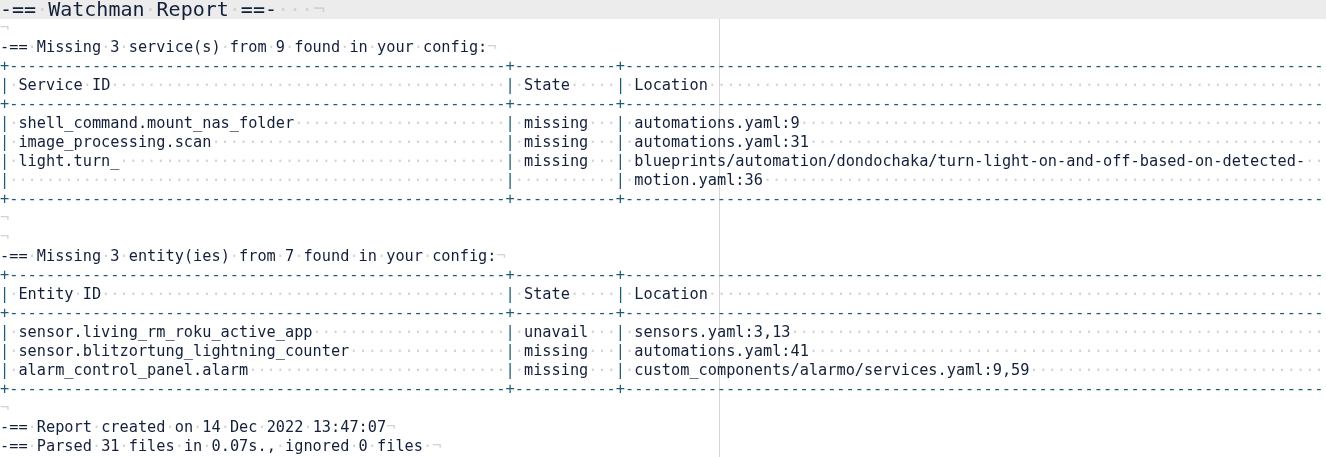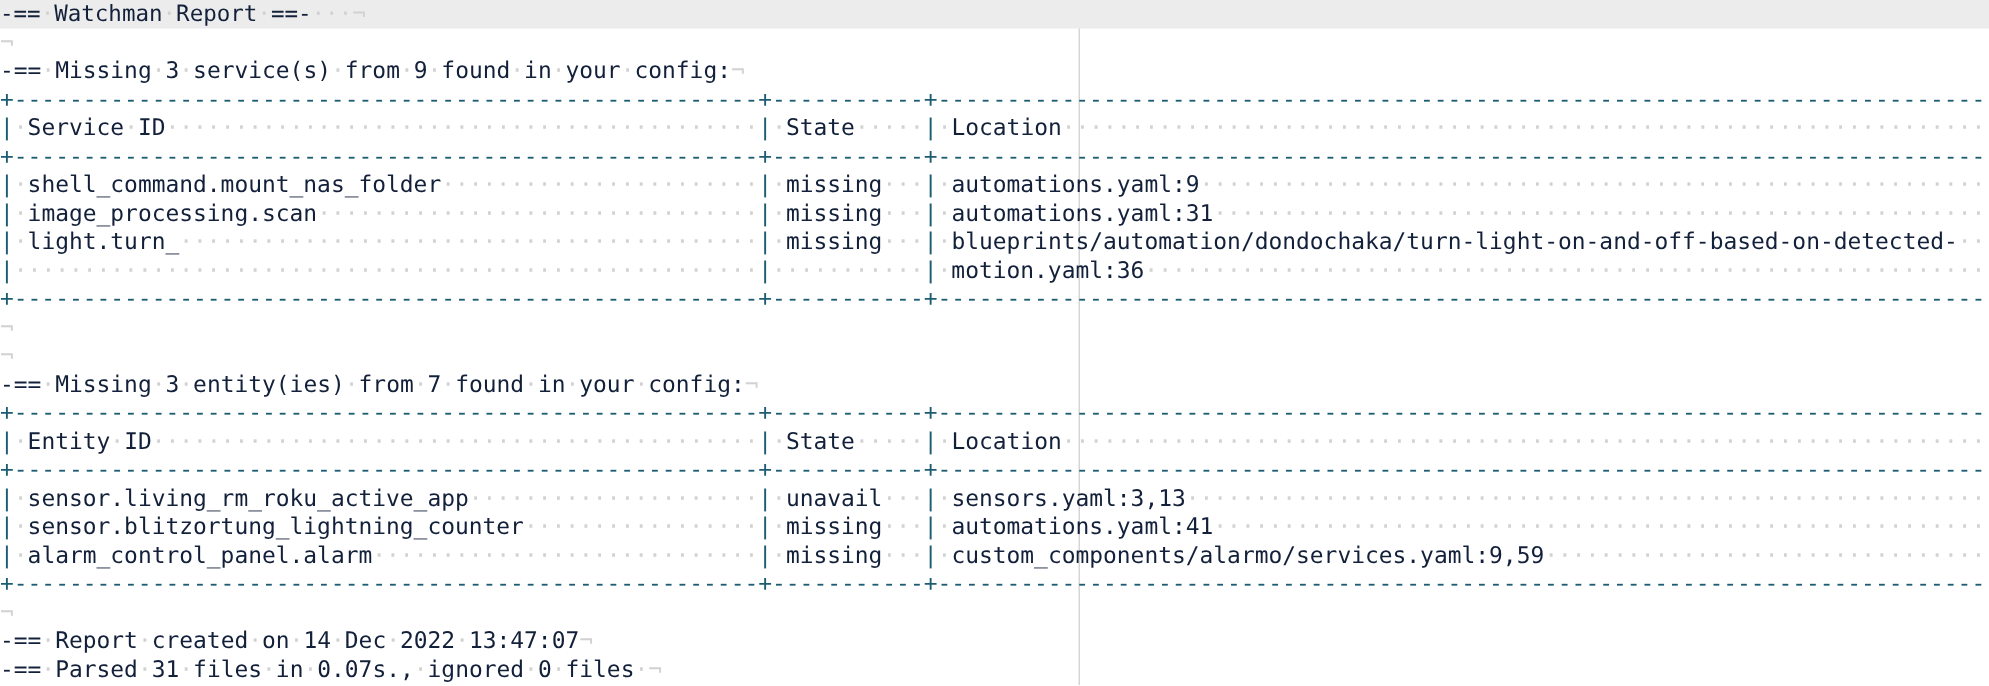--- a/index.html
+++ b/index.html
@@ -66,21 +66,21 @@
     color: #13203a;
   }
 </style>
 </head>
 <body>
 
 <div id="editor" style="width: 1326px; height: 457px;">
   <div class="ruler" style="left: 719px;"></div>
   <div class="caret" style="left: 0px; top: 1px; height: 17px; background: rgb(154, 154, 154);"></div>
   <div class="lines">
-      <div class="line current" style="font-size: 15px;"><span class="txt">-==</span><span class="ws">·</span><span class="txt">Watchman</span><span class="ws">·</span><span class="txt">Report</span><span class="ws">·</span><span class="txt">==-</span><span class="ws">···</span><span class="eol">¬</span></div>
+      <div class="line current" style="font-size: 20px;"><span class="txt">-==</span><span class="ws">·</span><span class="txt">Watchman</span><span class="ws">·</span><span class="txt">Report</span><span class="ws">·</span><span class="txt">==-</span><span class="ws">···</span><span class="eol">¬</span></div>
       <div class="line" style="font-size: 15.288px;"><span class="eol">¬</span></div>
       <div class="line" style="font-size: 15.288px;"><span class="txt">-==</span><span class="ws">·</span><span class="txt">Missing</span><span class="ws">·</span><span class="txt">3</span><span class="ws">·</span><span class="txt">service(s)</span><span class="ws">·</span><span class="txt">from</span><span class="ws">·</span><span class="txt">9</span><span class="ws">·</span><span class="txt">found</span><span class="ws">·</span><span class="txt">in</span><span class="ws">·</span><span class="txt">your</span><span class="ws">·</span><span class="txt">config:</span><span class="eol">¬</span></div>
       <div class="line" style="font-size: 15.288px;"><span class="rule">+------------------------------------------------------+-----------+-----------------------------------------------------------------------------------+</span></div>
       <div class="line" style="font-size: 15.288px;"><span class="rule">|</span><span class="ws">·</span><span class="txt">Service</span><span class="ws">·</span><span class="txt">ID</span><span class="ws">···········································</span><span class="rule">|</span><span class="ws">·</span><span class="txt">State</span><span class="ws">·····</span><span class="rule">|</span><span class="ws">·</span><span class="txt">Location</span><span class="ws">··········································································</span></div>
       <div class="line" style="font-size: 15.288px;"><span class="rule">+------------------------------------------------------+-----------+-----------------------------------------------------------------------------------+</span></div>
       <div class="line" style="font-size: 15.288px;"><span class="rule">|</span><span class="ws">·</span><span class="txt">shell_command.mount_nas_folder</span><span class="ws">·······················</span><span class="rule">|</span><span class="ws">·</span><span class="txt">missing</span><span class="ws">···</span><span class="rule">|</span><span class="ws">·</span><span class="txt">automations.yaml:9</span><span class="ws">································································</span></div>
       <div class="line" style="font-size: 15.288px;"><span class="rule">|</span><span class="ws">·</span><span class="txt">image_processing.scan</span><span class="ws">································</span><span class="rule">|</span><span class="ws">·</span><span class="txt">missing</span><span class="ws">···</span><span class="rule">|</span><span class="ws">·</span><span class="txt">automations.yaml:31</span><span class="ws">·······························································</span></div>
       <div class="line" style="font-size: 15.288px;"><span class="rule">|</span><span class="ws">·</span><span class="txt">light.turn_</span><span class="ws">··········································</span><span class="rule">|</span><span class="ws">·</span><span class="txt">missing</span><span class="ws">···</span><span class="rule">|</span><span class="ws">·</span><span class="txt">blueprints/automation/dondochaka/turn-light-on-and-off-based-on-detected-</span><span class="ws">·········</span></div>
       <div class="line" style="font-size: 15.288px;"><span class="rule">|</span><span class="ws">······················································</span><span class="rule">|</span><span class="ws">···········</span><span class="rule">|</span><span class="ws">·</span><span class="txt">motion.yaml:36</span><span class="ws">····································································</span></div>
       <div class="line" style="font-size: 15.288px;"><span class="rule">+------------------------------------------------------+-----------+-----------------------------------------------------------------------------------+</span></div>

